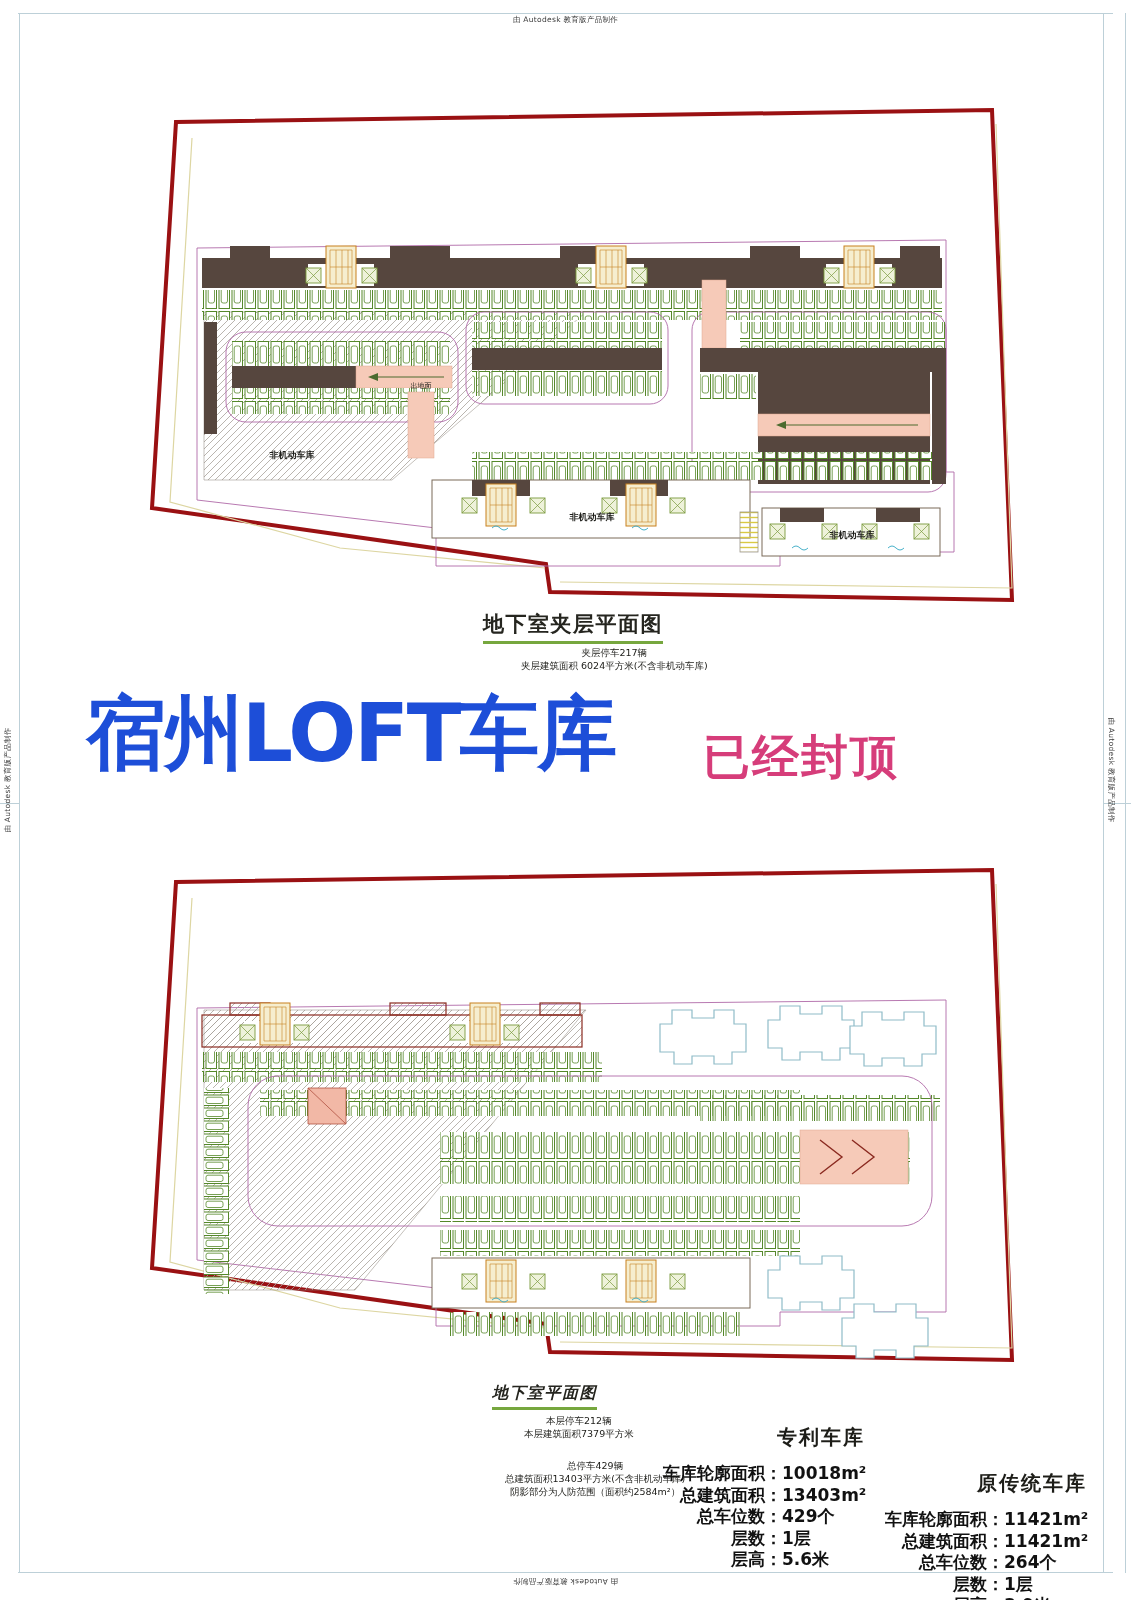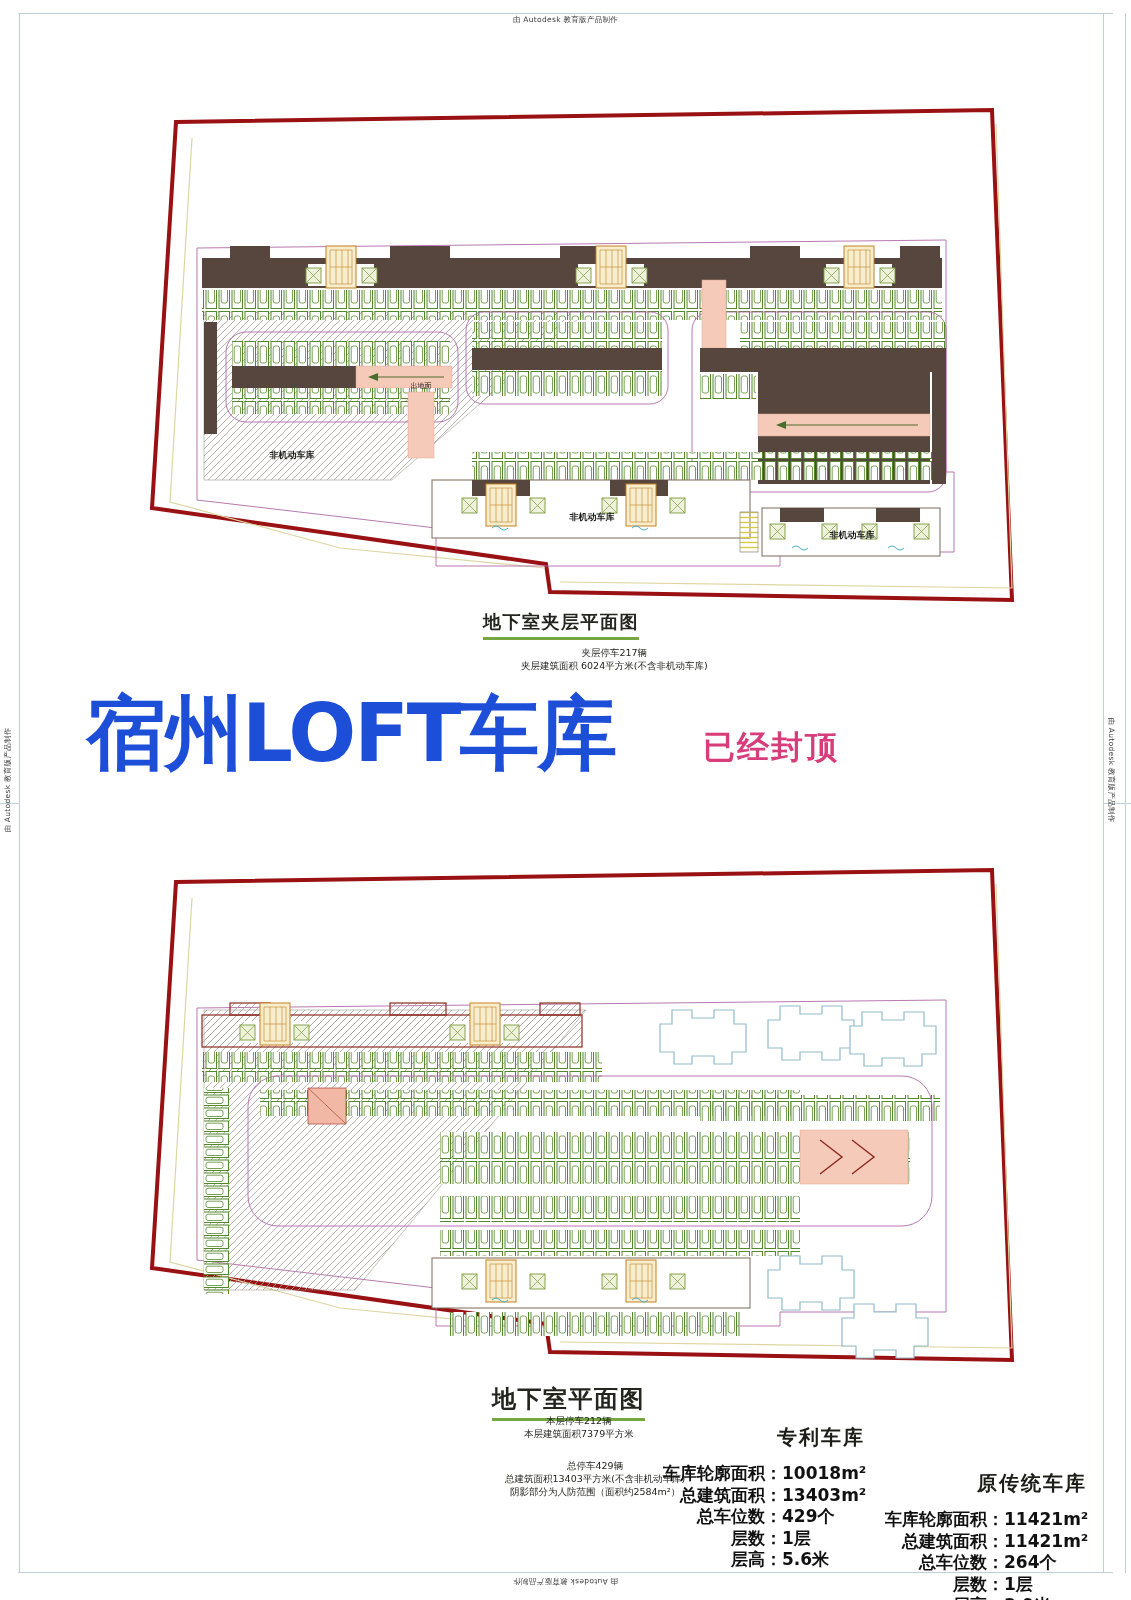--- a/index.html
+++ b/index.html
@@ -10,27 +10,27 @@
   }
   
   .frameline{position:absolute;background:#bdd0d8;}
   
   .banner{position:absolute;font-size:7.5px;color:#3a3a3a;white-space:nowrap;letter-spacing:.3px;}
   .banner-top{top:15px;left:0;right:0;text-align:center;}
   .banner-bottom{bottom:14px;left:0;right:0;text-align:center;transform:rotate(180deg);}
   .banner-left{top:775px;left:-72px;width:160px;text-align:center;transform:rotate(-90deg);}
   .banner-right{top:765px;right:-60px;width:160px;text-align:center;transform:rotate(90deg);}
   
-  .plan-title{position:absolute;font-size:18px;font-weight:600;color:#25251f;letter-spacing:1.5px;white-space:nowrap;}
+  .plan-title{position:absolute;font-size:21px;font-weight:600;color:#25251f;letter-spacing:1.5px;white-space:nowrap;}
   .plan-title .ul{display:block;height:2.5px;background:#76a73e;margin-top:3px;}
   .plan-notes{position:absolute;font-size:9.5px;line-height:13px;color:#1c1c18;white-space:nowrap;text-align:center;}
   
   .big-title{position:absolute;left:86px;top:688px;font-size:80px;line-height:92px;
     font-weight:bold;color:#1d4ed8;letter-spacing:-2px;white-space:nowrap;}
-  .sub-title{position:absolute;left:703px;top:726px;font-size:32px;font-weight:bold;
+  .sub-title{position:absolute;left:703px;top:726px;font-size:47px;font-weight:bold;
     color:#d63d7a;letter-spacing:2px;white-space:nowrap;}
   
   .stat-col{position:absolute;width:235px;}
   .stat-title{font-size:20px;font-weight:700;text-align:right;color:#1d1d18;letter-spacing:2px;margin-bottom:12px;}
   .srow{display:flex;font-size:17px;font-weight:700;line-height:21.5px;color:#111;}
   .slbl{flex:0 0 152px;text-align:right;white-space:nowrap;}
   .sval{text-align:right;white-space:nowrap;}
   
   svg{position:absolute;overflow:visible;}
   .site{fill:none;stroke:#9a1113;stroke-width:4;stroke-linejoin:miter;}
@@ -276,21 +276,21 @@
     <path class="wave" d="M352,440 q4,-4 8,0 t8,0"></path>
     <path class="wave" d="M492,440 q4,-4 8,0 t8,0"></path>
   </g>
 
   <rect x="310" y="452" width="290" height="24" fill="url(#stalls)"></rect>
 
   <use href="#towerP" x="628" y="396"></use>
   <use href="#towerP" x="702" y="444"></use>
 </svg>
 
-<div class="plan-title" style="left:492px;top:1383px;font-size:24px;">
+<div class="plan-title" style="left:492px;top:1383px;font-size:16px;font-style:italic;">
   <span>地下室平面图</span>
   <span class="ul"></span>
 </div>
 <div class="plan-notes" style="left:524px;top:1414px;">
   <div>本层停车212辆</div>
   <div>本层建筑面积7379平方米</div>
 </div>
 <div class="plan-notes" style="left:505px;top:1459px;">
   <div>总停车429辆</div>
   <div>总建筑面积13403平方米(不含非机动车库)</div>

